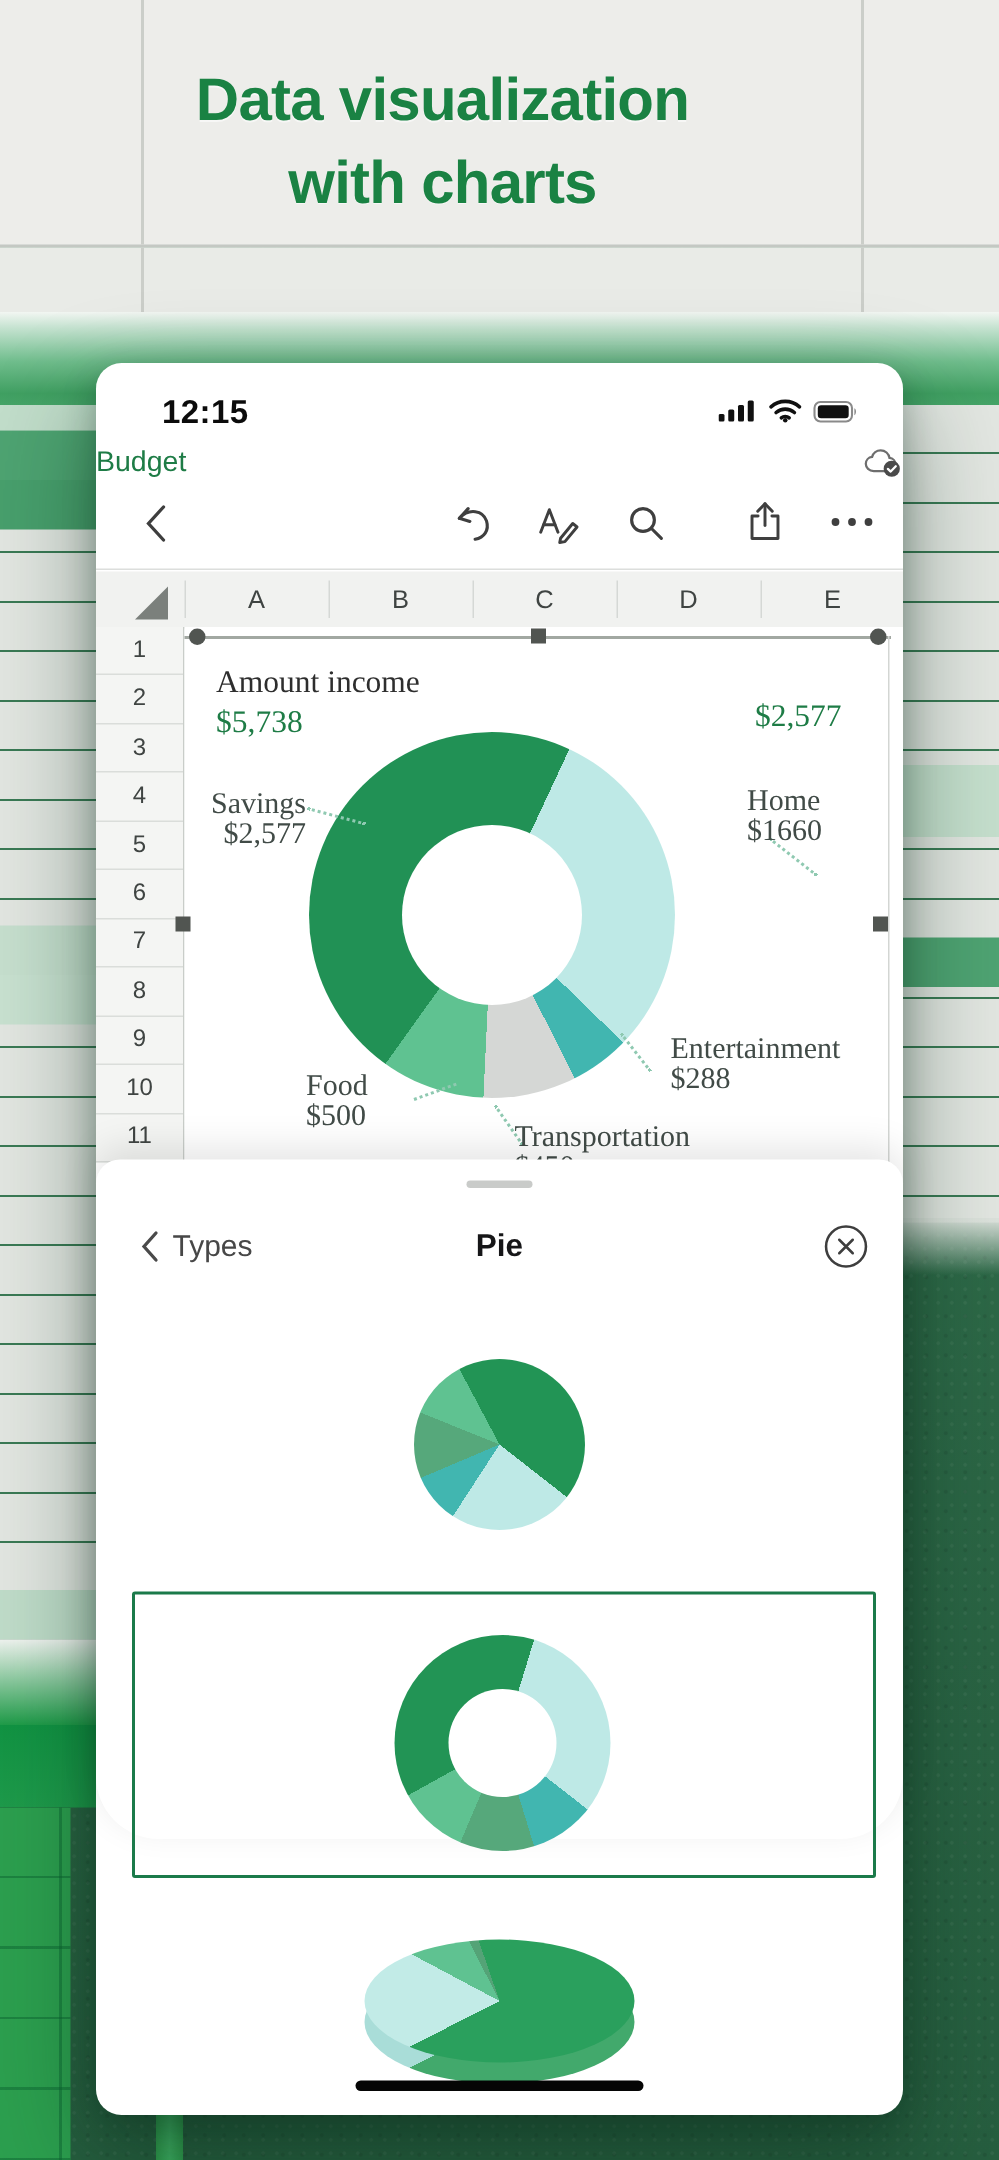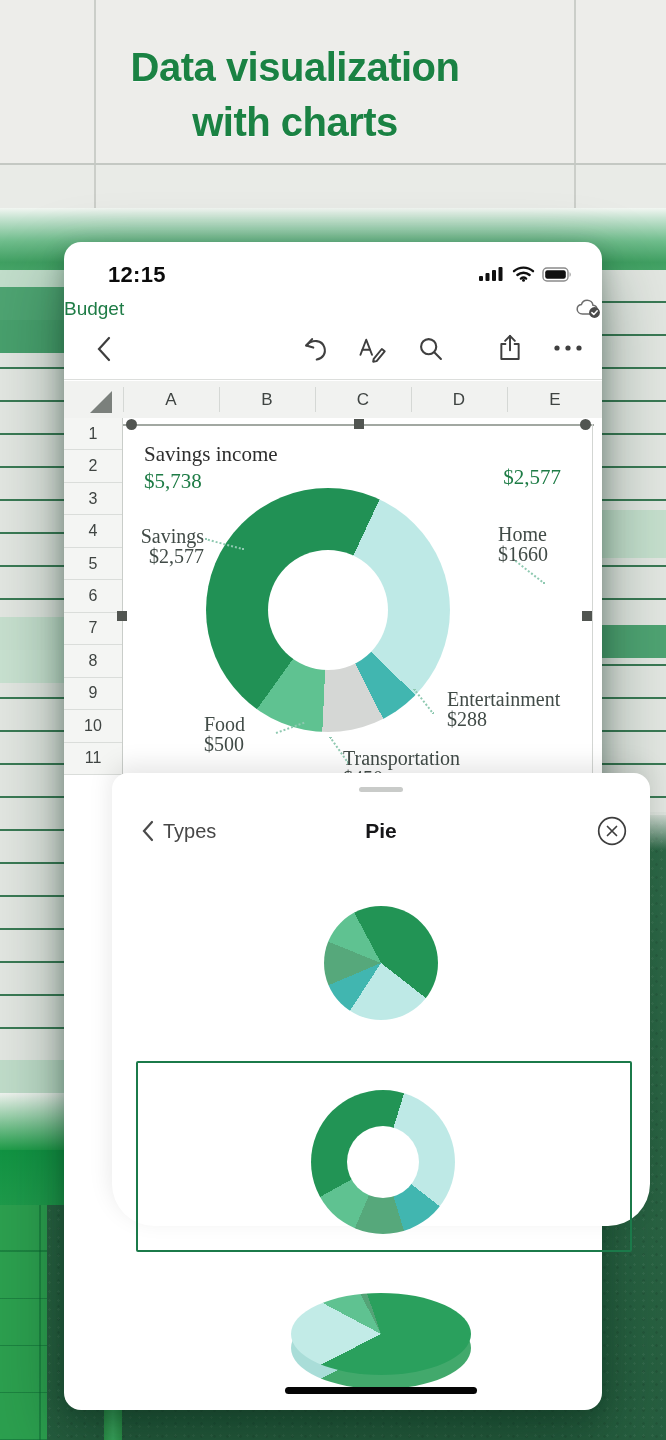--- a/index.html
+++ b/index.html
@@ -61,21 +61,21 @@
   
   .serif{font-family:"Liberation Serif","DejaVu Serif",serif;}
   .kpi-label{font-size:21px;color:#2E2E2E;}
   .kpi-value{font-size:21px;color:#1E7C46;}
   .donut{left:142px;top:246px;width:244px;height:244px;border-radius:50%;}
   .donut-hole{left:204px;top:308px;width:120px;height:120px;border-radius:50%;background:#fff;}
   .clabel{font-size:20px;line-height:20px;color:#414B47;}
   .leader{border-top:2.5px dotted #8FC9B1;transform-origin:left center;}
   
   .sheet{left:0;top:531px;width:538px;height:453px;background:#fff;
-    border-radius:16px 16px 42px 42px;box-shadow:0 -8px 24px rgba(0,0,0,.10);margin-left:48px;}
+    border-radius:16px 16px 42px 42px;box-shadow:0 -8px 24px rgba(0,0,0,.10);}
   .grab{left:247px;top:14px;width:44px;height:5px;border-radius:3px;background:#C9CBC9;}
   .sheethdr{left:0;top:36px;width:538px;height:44px;display:flex;align-items:center;}
   .types-btn{position:absolute;left:28px;display:flex;align-items:center;gap:8px;color:#474747;font-size:20px;}
   .sheet-title{width:100%;text-align:center;font-size:21px;font-weight:700;color:#161618;}
   .close-btn{position:absolute;right:22px;top:6px;width:32px;height:32px;color:#3E3E3E;}
   .thumb-pie{left:212px;top:133px;width:114px;height:114px;border-radius:50%;}
   .selbox{left:24px;top:288px;width:492px;height:187px;border:2.5px solid #1B7A4A;border-radius:2px;}
   .thumb-donut{left:199px;top:317px;width:144px;height:144px;border-radius:50%;}
   .thumb-donut-hole{left:235px;top:353px;width:72px;height:72px;border-radius:50%;background:#fff;}
   .pie3d{left:179px;top:520px;width:180px;height:96px;}
@@ -244,21 +244,21 @@
 
     <div class="abs chartbg"></div>
     <div class="abs selline"></div>
     <div class="abs selvert"></div>
     <div class="abs handle-circle" style="left:62px;top:177px;"></div>
     <div class="abs handle-square" style="left:290px;top:177px;"></div>
     <div class="abs handle-circle" style="left:516px;top:177px;"></div>
     <div class="abs handle-square" style="left:53px;top:369px;"></div>
     <div class="abs handle-square" style="left:518px;top:369px;"></div>
 
-    <div class="abs serif kpi-label" style="left:80px;top:200px;">Savings income</div>
+    <div class="abs serif kpi-label" style="left:80px;top:200px;">Amount income</div>
     <div class="abs serif kpi-value" style="left:80px;top:227px;">$5,738</div>
     <div class="abs serif kpi-value" style="left:280px;top:223px;width:217px;text-align:right;">$2,577</div>
 
     <div class="abs donut" style="background: conic-gradient(from 215.6deg, rgb(33, 145, 85) 0deg, rgb(33, 145, 85) 169.4deg, rgb(190, 233, 230) 169.4deg, rgb(190, 233, 230) 278.6deg, rgb(65, 182, 176) 278.6deg, rgb(65, 182, 176) 297.5deg, rgb(213, 215, 213) 297.5deg, rgb(213, 215, 213) 327.1deg, rgb(95, 194, 145) 327.1deg, rgb(95, 194, 145) 360deg);"></div>
     <div class="abs donut-hole"></div>
 
     <div class="abs leader" style="left:141px;top:296px;width:40px;transform:rotate(15deg);"></div>
     <div class="abs leader" style="left:449px;top:316px;width:40px;transform:rotate(38deg);"></div>
     <div class="abs leader" style="left:350px;top:446px;width:32px;transform:rotate(52deg);"></div>
     <div class="abs leader" style="left:212px;top:490px;width:30px;transform:rotate(-20deg);"></div>

